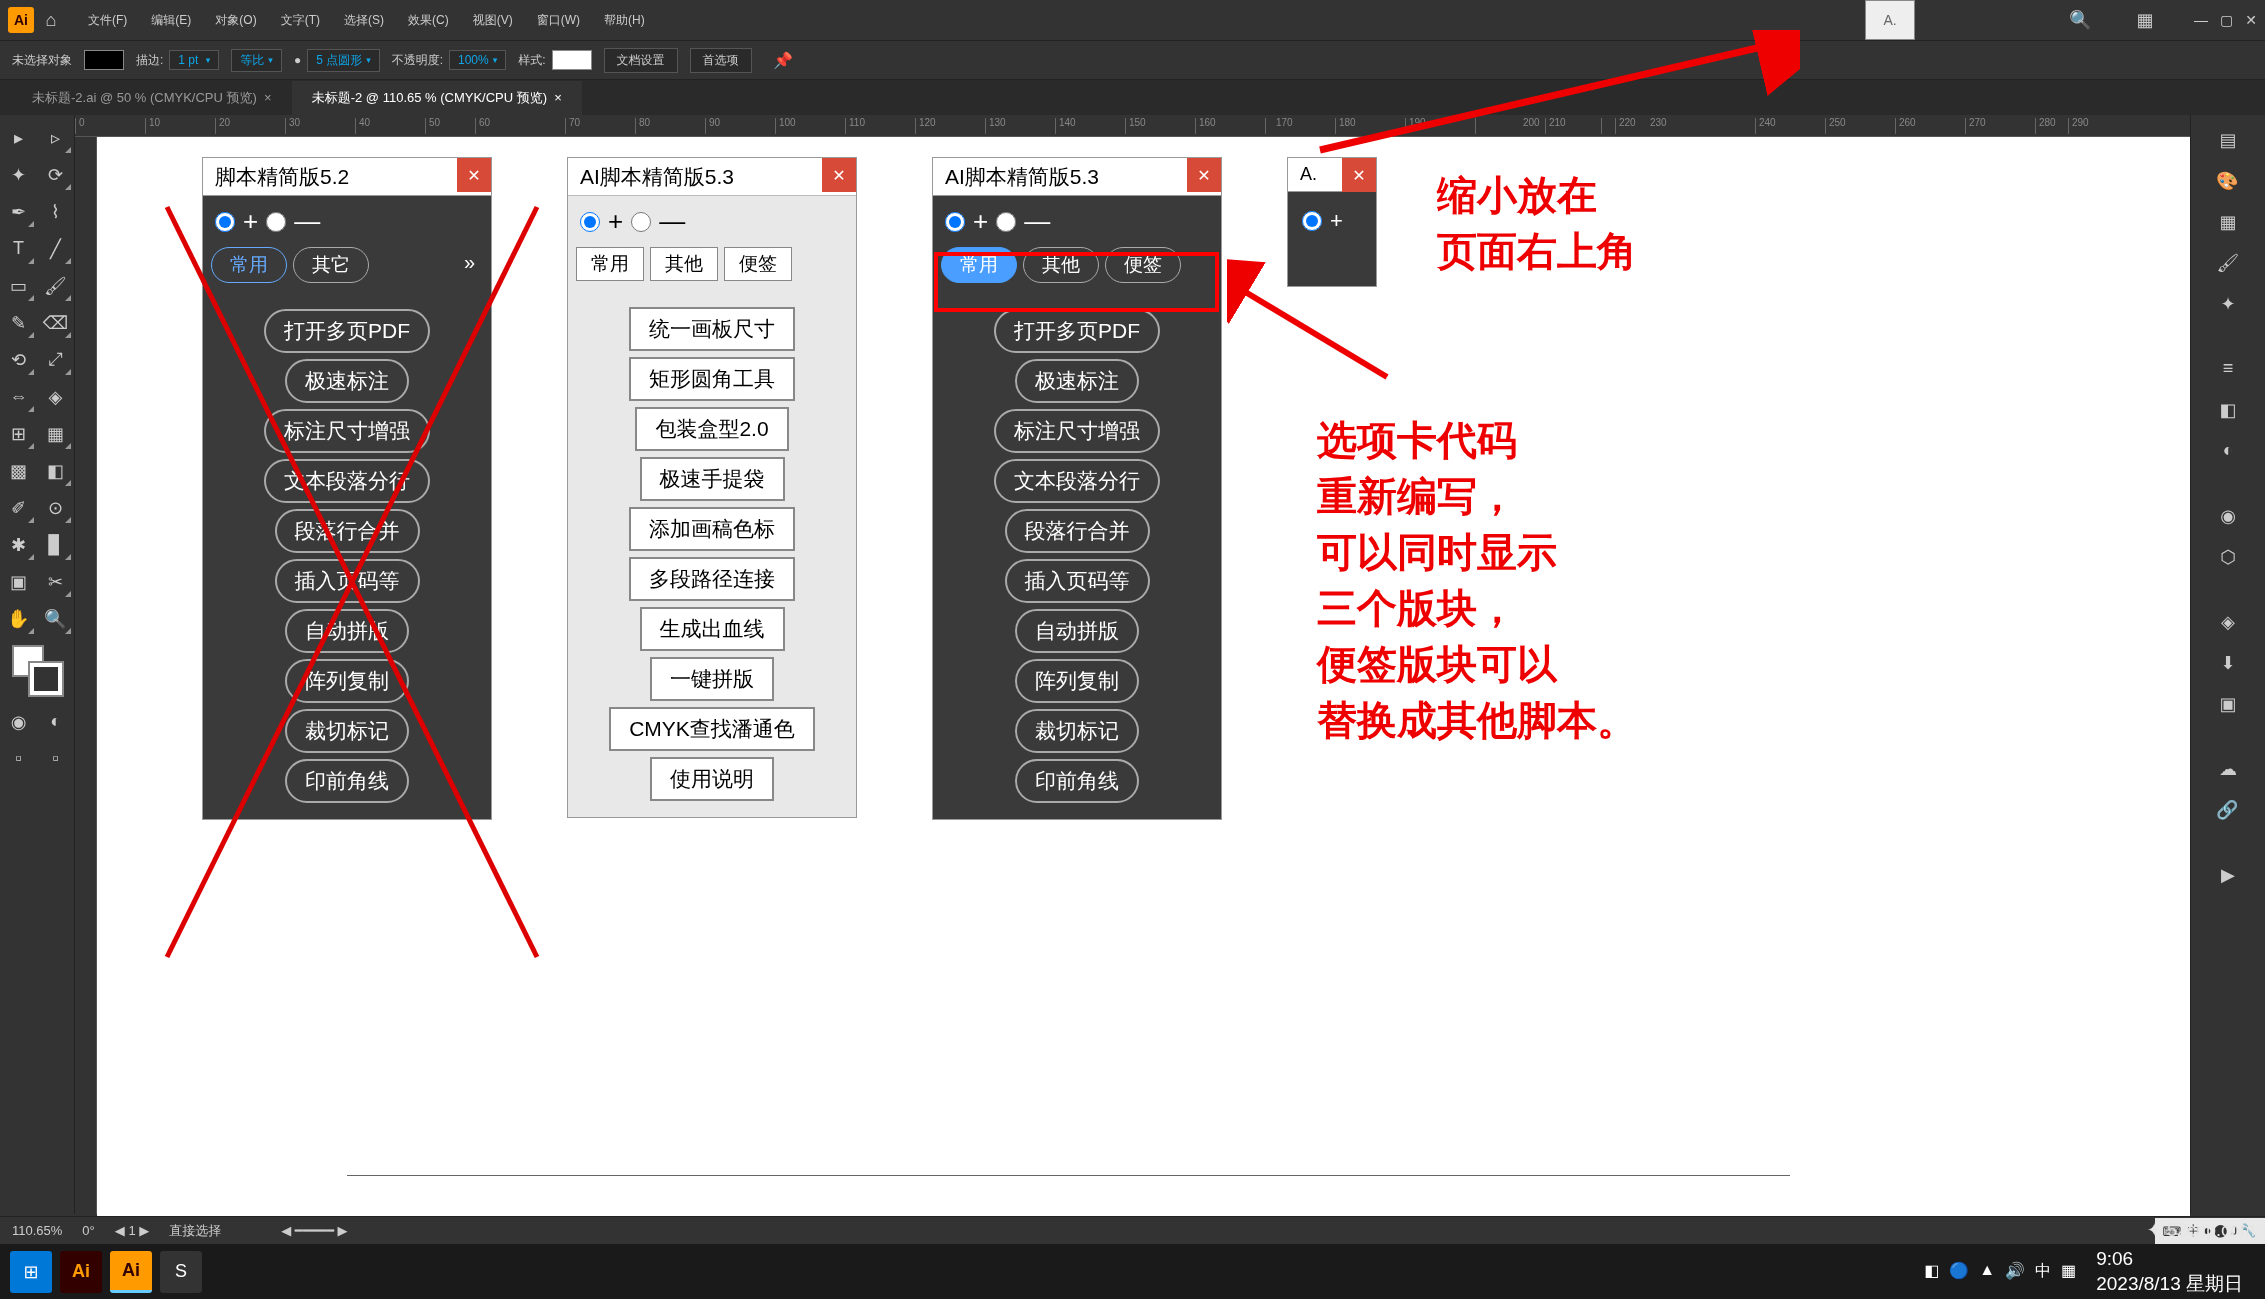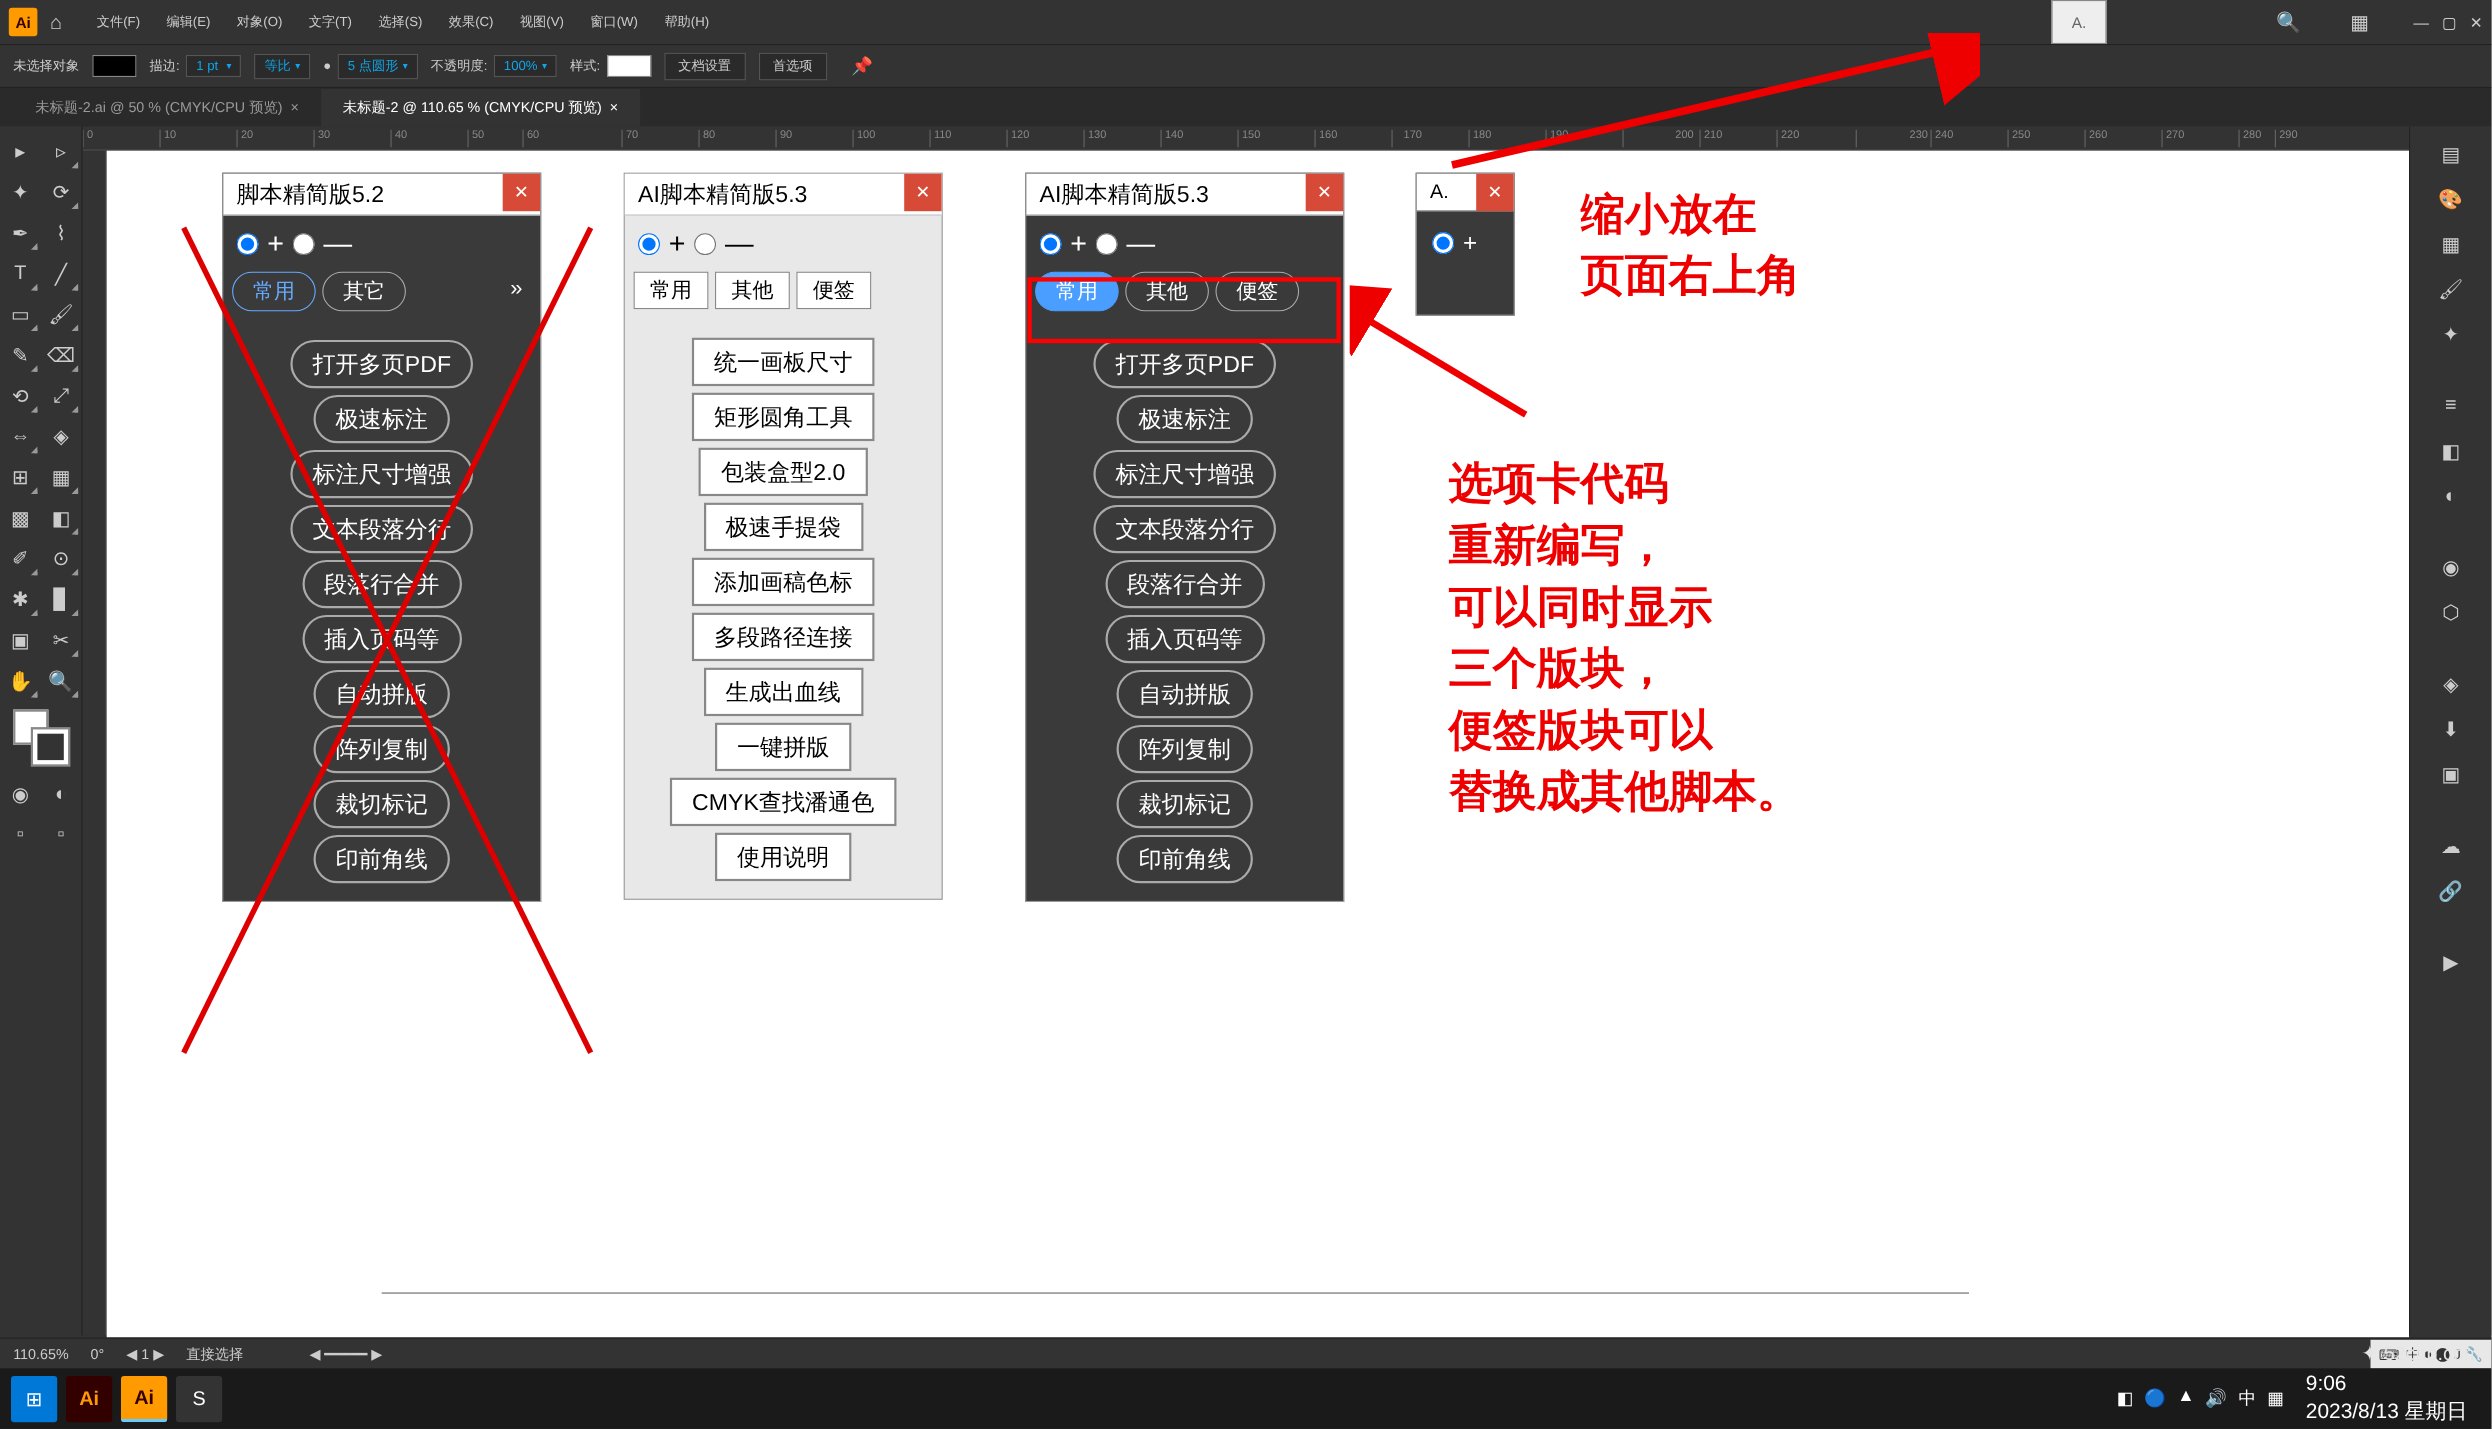--- a/index.html
+++ b/index.html
@@ -149,21 +149,21 @@
     <div class="tick" style="left: 910px;">130</div>
     <div class="tick" style="left: 980px;">140</div>
     <div class="tick" style="left: 1050px;">150</div>
     <div class="tick" style="left: 1120px;">160</div>
     <div class="tick" style="left: 1190px; padding-left: 10px;">170</div>
     <div class="tick" style="left: 1260px;">180</div>
     <div class="tick" style="left: 1330px;">190</div>
     <div class="tick" style="left: 1400px; padding-left: 47px;">200</div>
     <div class="tick" style="left: 1470px;">210</div>
     <div class="tick" style="left: 1540px;">220</div>
-    <div class="tick" style="left: 1612px; padding-left: 48px;">230</div>
+    <div class="tick" style="left: 1526px; padding-left: 48px;">230</div>
     <div class="tick" style="left: 1680px;">240</div>
     <div class="tick" style="left: 1750px;">250</div>
     <div class="tick" style="left: 1820px;">260</div>
     <div class="tick" style="left: 1890px;">270</div>
     <div class="tick" style="left: 1960px;">280</div>
     <div class="tick" style="left: 1993px;">290</div>
   </div>
 <div class="ruler-v"></div>
 
 <div class="toolbar">

